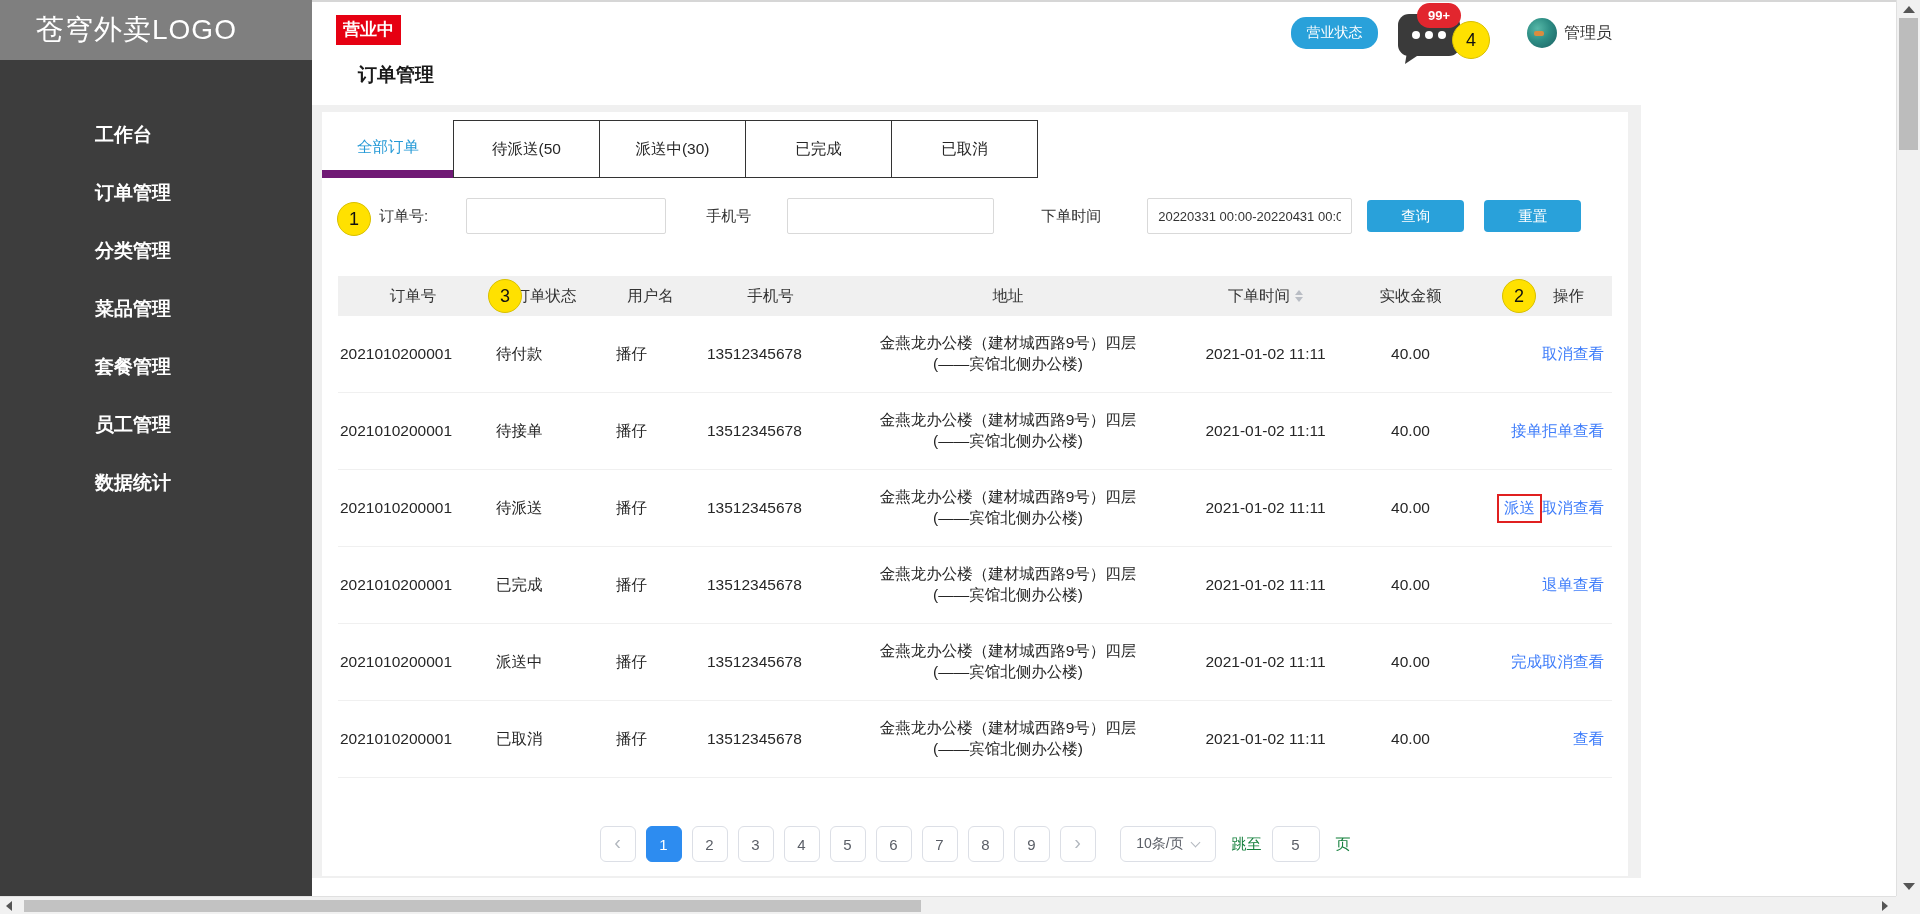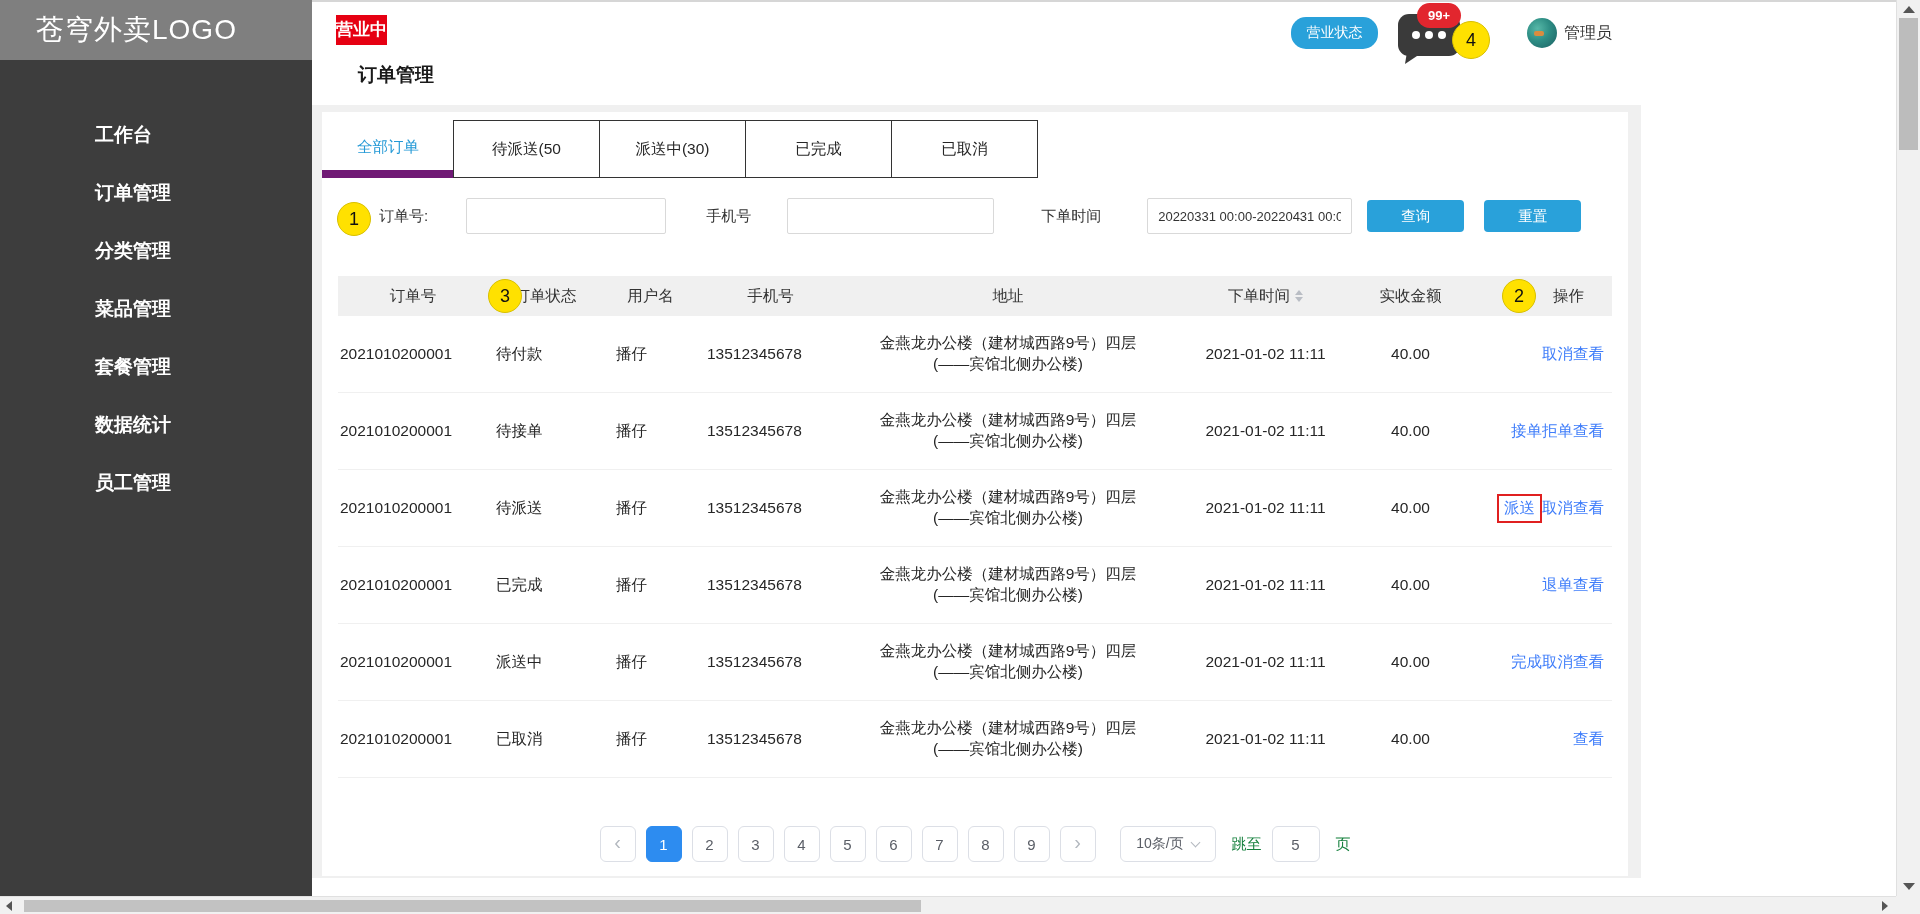--- a/index.html
+++ b/index.html
@@ -3,21 +3,21 @@
 <meta charset="utf-8">
 <style>
   * { margin:0; padding:0; box-sizing:border-box; }
   html,body { background:#fff; }
   body { font-family:"Liberation Sans","DejaVu Sans",sans-serif; }
   #screen { position:relative; width:1920px; height:914px; overflow:hidden; background:#fff; }
   .top-edge { position:absolute; left:0; top:0; width:1920px; height:2px; background:#d6d6d6; }
 
   
   .topbar { position:absolute; left:0; top:2px; width:1920px; height:103px; background:#fff; z-index:1; }
-  .biz-badge { position:absolute; left:336px; top:13px; height:30px; padding:0 0; background:#e60012;
+  .biz-badge { position:absolute; left:336px; top:13px; height:30px; padding:0 7px; background:#e60012;
                color:#fff; font-size:17px; font-weight:bold; line-height:30px; }
   .page-title { position:absolute; left:358px; top:60px; font-size:19px; font-weight:bold; color:#1a1a1a; }
   .biz-status-btn { position:absolute; left:1291px; top:15px; width:87px; height:32px; background:#29a1da;
                     color:#fff; font-size:14px; border:none; border-radius:15px; cursor:pointer; }
   .chat-wrap { position:absolute; left:1397px; top:10px; width:95px; height:52px; }
   .msg-badge { position:absolute; left:1417px; top:1px; min-width:44px; height:25px; background:#e2262e;
                color:#fff; font-size:13px; font-weight:bold; border-radius:13px; text-align:center;
                line-height:25px; padding:0 6px; z-index:3; }
   .avatar { position:absolute; left:1527px; top:16px; width:30px; height:30px; border-radius:50%;
             background:radial-gradient(circle at 35% 35%, #57b8a8 0%, #2d8d84 45%, #1c5f63 100%); }
@@ -136,22 +136,22 @@
   </div>
 
   <div class="logo-band">苍穹外卖LOGO</div>
   <aside class="sidebar">
     <div id="sidebar-menu">
         <div class="side-item">工作台</div>
         <div class="side-item">订单管理</div>
         <div class="side-item">分类管理</div>
         <div class="side-item">菜品管理</div>
         <div class="side-item">套餐管理</div>
+        <div class="side-item">员工管理</div>
         <div class="side-item">数据统计</div>
-        <div class="side-item">员工管理</div>
       </div>
   </aside>
 
   <div class="main-panel">
     <div class="card">
       <div class="tabs" id="tabs">
           <div class="tab active">全部订单</div>
           <div class="tab plain">待派送(50</div>
           <div class="tab plain">派送中(30)</div>
           <div class="tab plain">已完成</div>

